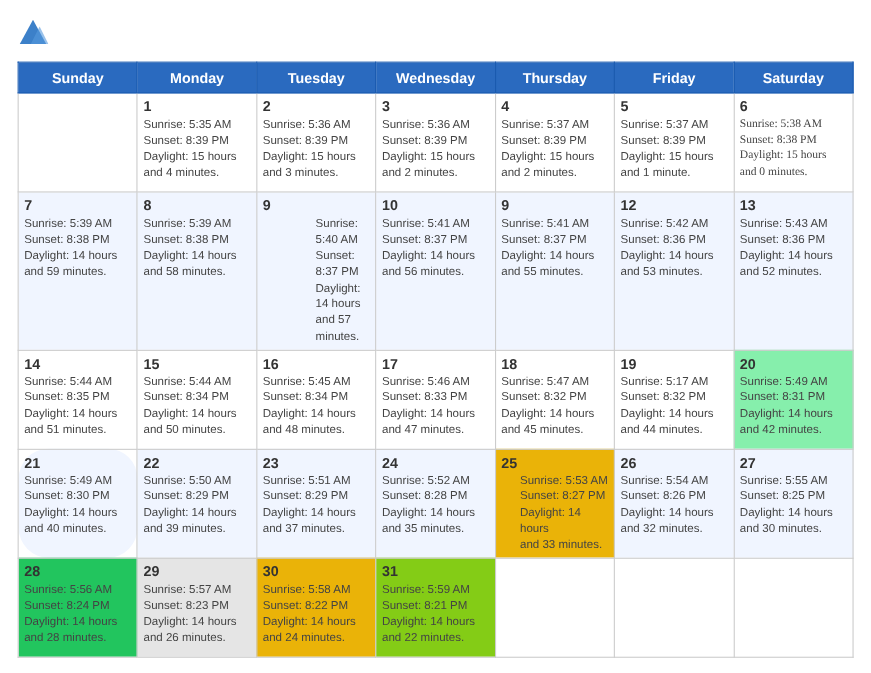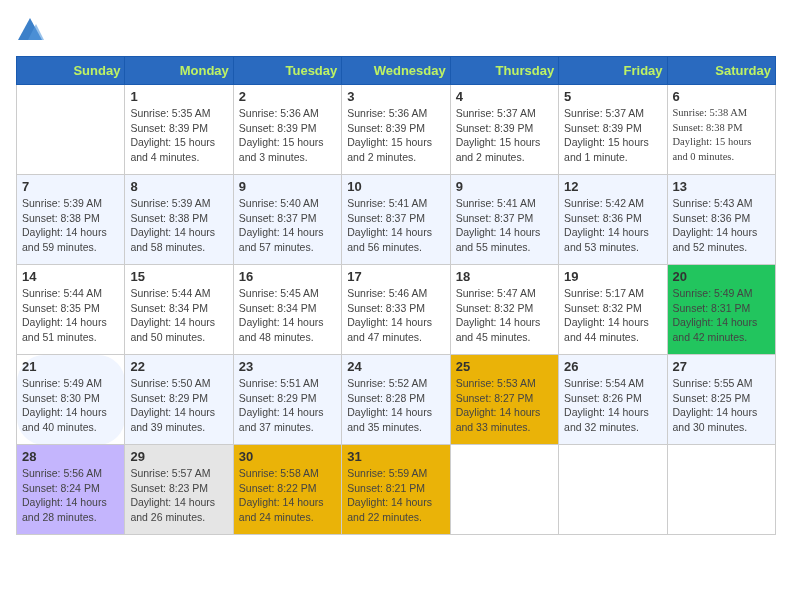--- a/index.html
+++ b/index.html
@@ -54,25 +54,25 @@
       color: #555;
       margin-top: 2px;
     }
     .calendar {
       width: 100%;
       border-collapse: collapse;
       border: 1px solid #ccc;
     }
     .calendar th {
       background-color: #2a6abf;
-      color: #bef264;
+      color: #ffffff;
       font-size: 13px;
       font-weight: bold;
       padding: 6px 4px;
-      text-align: right;
+      text-align: center;
       border: 1px solid #1a5aaf;
     }
     .calendar td {
       width: 14.28%;
       vertical-align: top;
       border: 1px solid #ccc;
       padding: 4px 5px;
       font-size: 11px;
       color: #333;
       height: 90px;
@@ -190,21 +190,21 @@
         </td>
         <td style="background-color: rgb(240, 245, 255);">
           <span class="day-number">8</span>
           <div class="day-info" style="white-space: pre-line;">Sunrise: 5:39 AM
 Sunset: 8:38 PM
 Daylight: 14 hours
 and 58 minutes.</div>
         </td>
         <td style="background-color: rgb(240, 245, 255);">
           <span class="day-number">9</span>
-          <div class="day-info" style="white-space: pre-line;">Sunrise: 5:40 AM
+          <div class="day-info" style="white-space: pre-line; margin-left: 48px;">Sunrise: 5:40 AM
 Sunset: 8:37 PM
 Daylight: 14 hours
 and 57 minutes.</div>
         </td>
         <td style="background-color: rgb(240, 245, 255);">
           <span class="day-number">10</span>
           <div class="day-info" style="white-space: pre-line;">Sunrise: 5:41 AM
 Sunset: 8:37 PM
 Daylight: 14 hours
 and 56 minutes.</div>
@@ -267,21 +267,21 @@
 Daylight: 14 hours
 and 45 minutes.</div>
         </td>
         <td style="background-color: rgb(255, 255, 255);">
           <span class="day-number">19</span>
           <div class="day-info" style="white-space: pre-line;">Sunrise: 5:17 AM
 Sunset: 8:32 PM
 Daylight: 14 hours
 and 44 minutes.</div>
         </td>
-        <td style="background-color: #22c55e; margin-top: 39px;">
+        <td style="background-color: #86efac; margin-top: 39px;">
           <span class="day-number">20</span>
           <div class="day-info" style="white-space: pre-line;">Sunrise: 5:49 AM
 Sunset: 8:31 PM
 Daylight: 14 hours
 and 42 minutes.</div>
         </td>
       </tr>
       <tr>
         <td style="background-color: rgb(240, 245, 255); border-radius: 27px;">
           <span class="day-number">21</span>
@@ -306,63 +306,63 @@
         </td>
         <td style="background-color: rgb(240, 245, 255);">
           <span class="day-number">24</span>
           <div class="day-info" style="white-space: pre-line;">Sunrise: 5:52 AM
 Sunset: 8:28 PM
 Daylight: 14 hours
 and 35 minutes.</div>
         </td>
         <td style="background-color: #eab308;">
           <span class="day-number">25</span>
-          <div class="day-info" style="white-space: pre-line;">Sunrise: 5:53 AM
+          <div class="day-info" style="white-space: pre-line; margin-left: 17px;">Sunrise: 5:53 AM
 Sunset: 8:27 PM
 Daylight: 14 hours
 and 33 minutes.</div>
         </td>
         <td style="background-color: rgb(240, 245, 255);">
           <span class="day-number">26</span>
           <div class="day-info" style="white-space: pre-line;">Sunrise: 5:54 AM
 Sunset: 8:26 PM
 Daylight: 14 hours
 and 32 minutes.</div>
         </td>
         <td style="background-color: rgb(240, 245, 255);">
           <span class="day-number">27</span>
           <div class="day-info" style="white-space: pre-line;">Sunrise: 5:55 AM
 Sunset: 8:25 PM
 Daylight: 14 hours
 and 30 minutes.</div>
         </td>
       </tr>
       <tr>
-        <td style="background-color: #c4b5fd;">
+        <td style="background-color: #22c55e;">
           <span class="day-number">28</span>
           <div class="day-info" style="white-space: pre-line;">Sunrise: 5:56 AM
 Sunset: 8:24 PM
 Daylight: 14 hours
 and 28 minutes.</div>
         </td>
         <td style="background-color: #e5e5e5;">
           <span class="day-number">29</span>
           <div class="day-info" style="white-space: pre-line;">Sunrise: 5:57 AM
 Sunset: 8:23 PM
 Daylight: 14 hours
 and 26 minutes.</div>
         </td>
         <td style="background-color: #eab308;">
           <span class="day-number">30</span>
           <div class="day-info" style="white-space: pre-line;">Sunrise: 5:58 AM
 Sunset: 8:22 PM
 Daylight: 14 hours
 and 24 minutes.</div>
         </td>
-        <td style="background-color: #eab308;">
+        <td style="background-color: #84cc16;">
           <span class="day-number">31</span>
           <div class="day-info" style="white-space: pre-line;">Sunrise: 5:59 AM
 Sunset: 8:21 PM
 Daylight: 14 hours
 and 22 minutes.</div>
         </td>
         <td class="empty-cell"></td>
         <td class="empty-cell"></td>
         <td class="empty-cell"></td>
       </tr>

